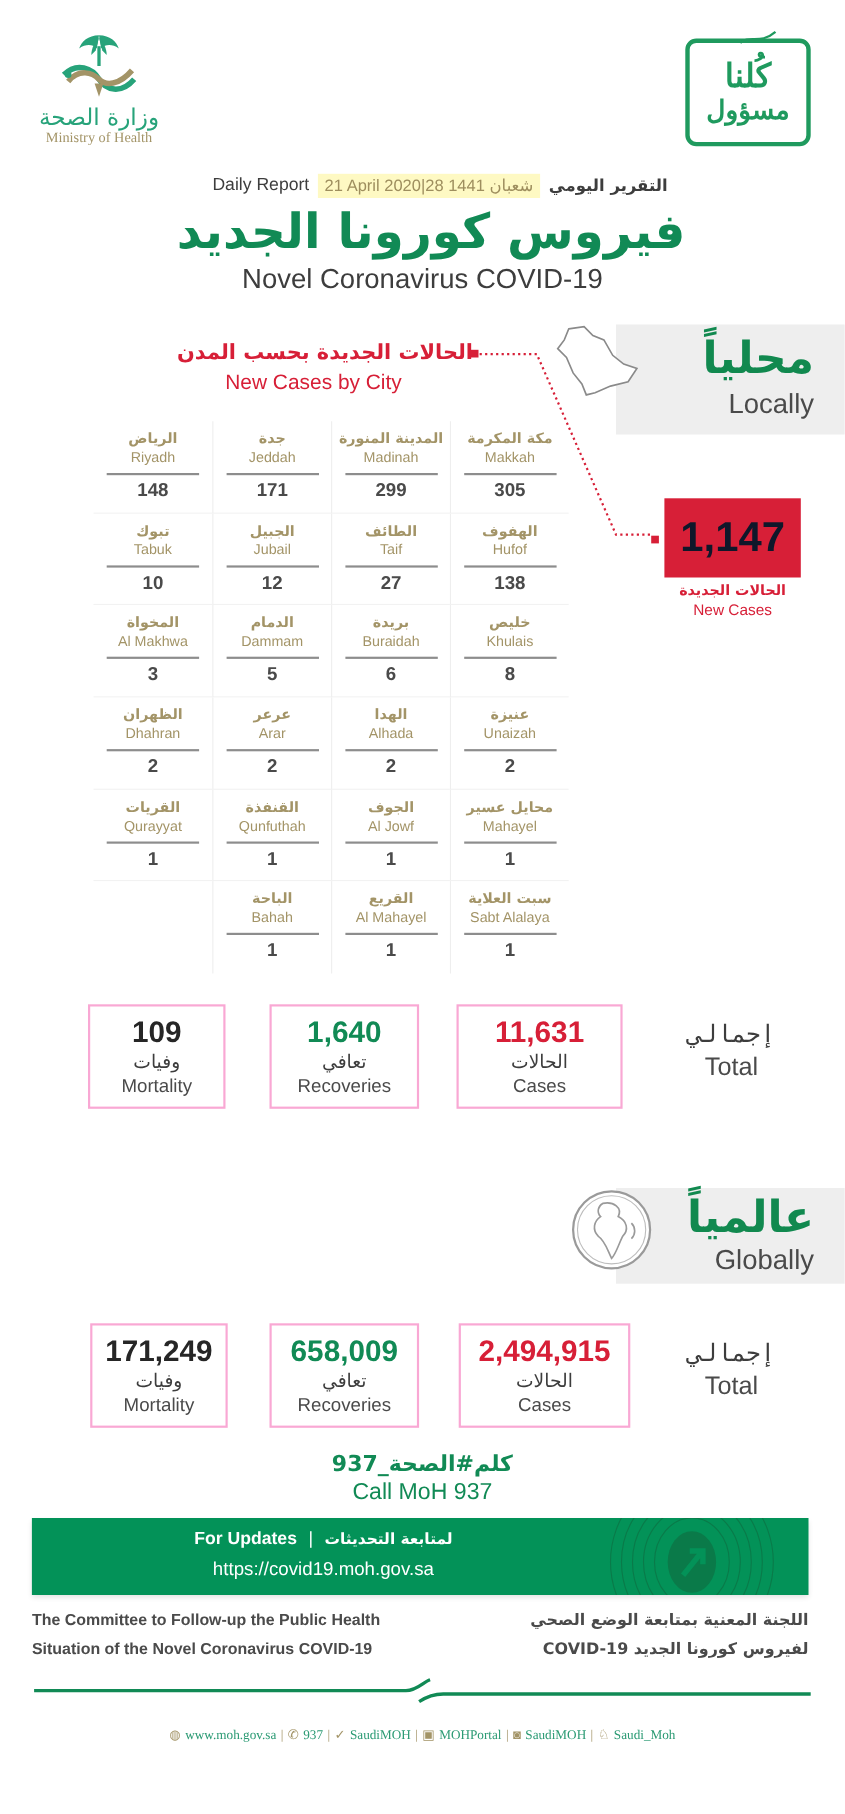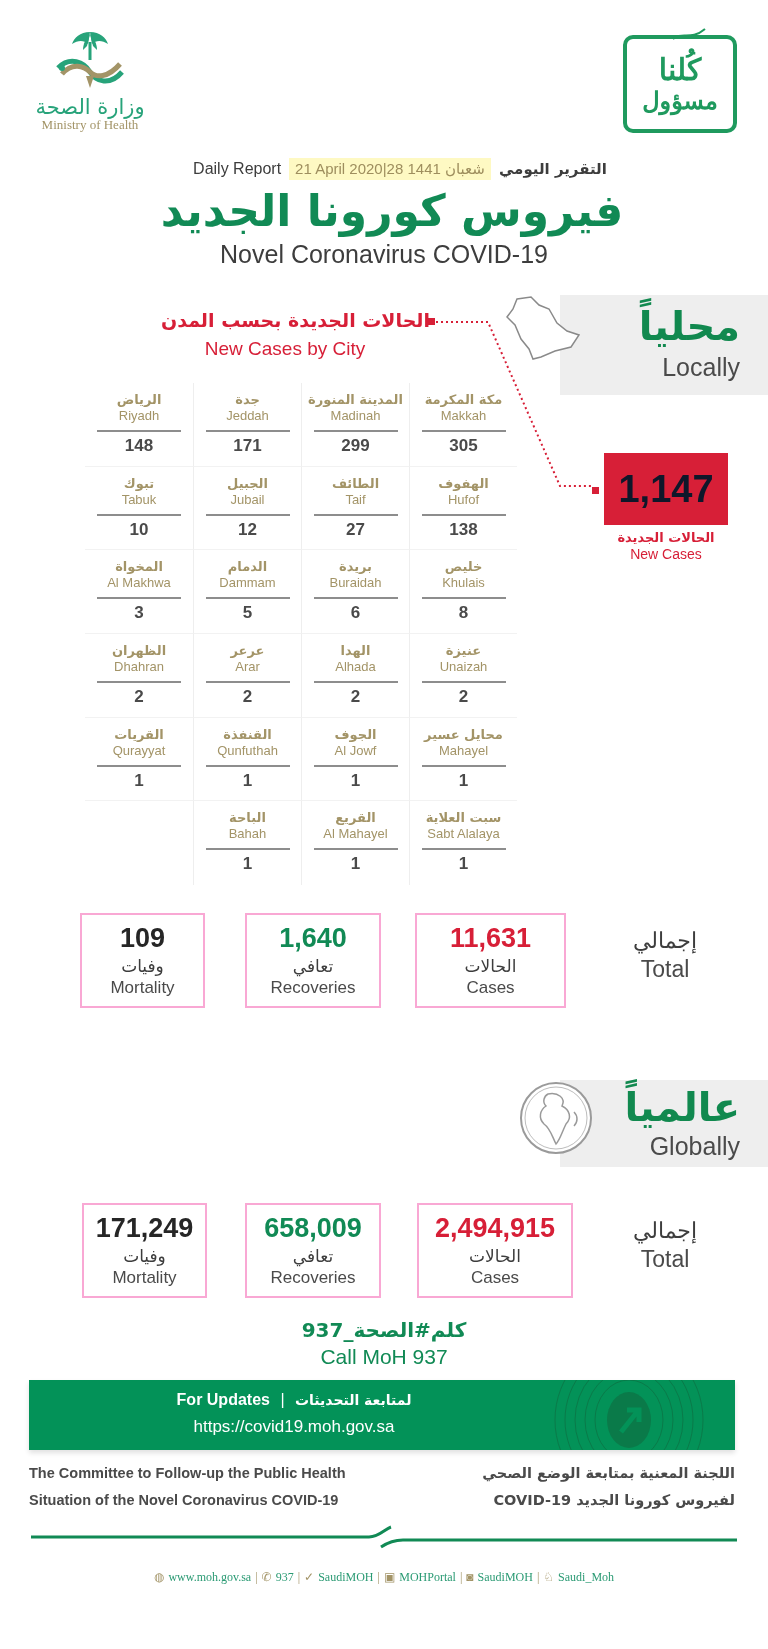--- a/index.html
+++ b/index.html
@@ -51,21 +51,21 @@
   .new-dot { left: 592px; top: 487px; width: 7px; height: 7px; background: #d71f37; }
   .new-ar { left: 604px; top: 530px; width: 124px; text-align: center; font-family: "DejaVu Sans", sans-serif; font-weight: bold; color: #d71f37; font-size: 13px; }
   .new-en { left: 604px; top: 546px; width: 124px; text-align: center; color: #d71f37; font-size: 14px; }
 
   
   .stat { border: 2px solid #f9a8d4; text-align: center; }
   .stat .num { font-weight: bold; font-size: 27px; line-height: 34px; margin-top: 6px; }
   .stat .lab-ar { font-family: "DejaVu Sans", sans-serif; font-weight: normal; font-size: 17px; color: #3d3d3d; line-height: 22px; }
   .stat .lab-en { font-size: 17px; color: #4a4a4a; line-height: 22px; }
   .red { color: #d71f37; } .green { color: #118a55; } .dark { color: #262626; }
-  .total-ar { font-family: Liberation Sans, sans-serif; font-size: 22px; color: #3d3d3d; text-align: center; width: 100px; }
+  .total-ar { font-family: Liberation Mono, monospace; font-size: 22px; color: #3d3d3d; text-align: center; width: 100px; }
   .total-en { font-size: 23px; color: #4a4a4a; text-align: center; width: 100px; }
 
   
   .global-box { left: 560px; top: 1080px; width: 208px; height: 87px; background: #eeeeee; }
   .globe { left: 518px; top: 1080px; }
 
   
   .call-ar { left: 0; top: 1318px; width: 768px; text-align: center; font-family: "DejaVu Sans", sans-serif; font-weight: bold; color: #118a55; font-size: 20px; }
   .call-en { left: 0; top: 1345px; width: 768px; text-align: center; color: #118a55; font-size: 21px; }
 

